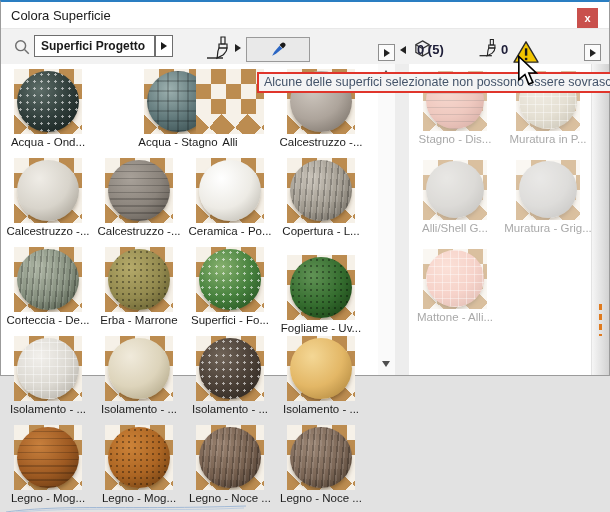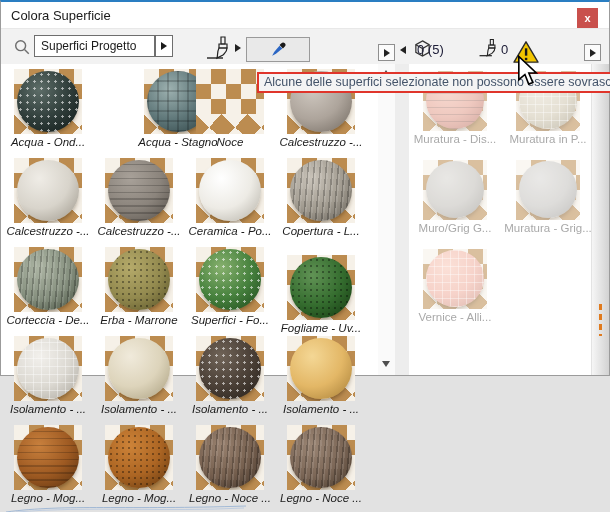--- a/index.html
+++ b/index.html
@@ -6,21 +6,21 @@
   .screen{position:relative;width:610px;height:512px;background:#e2e2e2;font-family:"Liberation Sans",sans-serif;overflow:hidden;}
   
   .dialog{position:absolute;left:0;top:0;width:610px;height:376px;box-sizing:border-box;background:#22c55e;
           border:1px solid #9b9b9b;border-top:2px solid var(--accent-blue,#2a7ec2);}
   .titlebar{position:absolute;left:0;top:0;right:0;height:26px;background:#fff;}
   .title{position:absolute;left:10px;top:6px;font-size:13px;color:#1a1a1a;}
   .close-btn{position:absolute;right:11px;top:6px;width:21px;height:21px;background:var(--close-red,#c9504c);
              color:#fff;font-size:11px;font-weight:bold;text-align:center;line-height:21px;cursor:default;}
   
   .toolbar{position:absolute;left:0;top:26px;right:0;height:36px;background:#f2f2f2;
-           border-top:1px solid #e8e8e8;border-bottom:1px solid #e0e0e0;box-sizing:content-box;}
+           border-top:1px solid #e8e8e8;border-bottom:1px solid #e0e0e0;box-sizing:content-box;font-weight:bold;}
   .toolbar *{box-sizing:border-box;}
   .tb-abs{position:absolute;}
   .combo{left:33px;top:6px;width:121px;height:22px;background:#fff;border:1px solid #6e6e6e;
          font-size:12px;color:#1a1a1a;line-height:20px;padding-left:6px;white-space:nowrap;overflow:hidden;}
   .combo-btn{left:154px;top:6px;width:18px;height:22px;background:#fff;border:1px solid #6e6e6e;}
   .tri-right{position:absolute;left:5px;top:6px;width:0;height:0;border-left:6px solid #1a1a1a;
              border-top:4px solid transparent;border-bottom:4px solid transparent;}
   .caret-r{width:0;height:0;border-left:6px solid #222;border-top:4px solid transparent;border-bottom:4px solid transparent;}
   .caret-l{width:0;height:0;border-right:6px solid #222;border-top:4px solid transparent;border-bottom:4px solid transparent;}
   .eyedrop-btn{left:245px;top:8px;width:64px;height:25px;background:#e9e9e9;border:1px solid #9a9a9a;text-align:center;}
@@ -35,21 +35,21 @@
                background:linear-gradient(90deg,#f6f6f6,#d2d2d2);border-left:1px solid #e3e3e3;}
   .drag-handle{position:absolute;left:7px;top:240px;width:3px;height:32px;
                background:repeating-linear-gradient(180deg,var(--handle-orange,#e07a1e) 0 6px,transparent 6px 10px);}
   .scrollbar{position:absolute;left:377px;top:0;bottom:0;width:17px;background:#fafafa;}
   .sb-up{position:absolute;left:4px;top:6px;width:0;height:0;border-left:4.5px solid transparent;
          border-right:4.5px solid transparent;border-bottom:6px solid #4f4f4f;}
   .sb-down{position:absolute;left:4px;bottom:8px;width:0;height:0;border-left:4.5px solid transparent;
            border-right:4.5px solid transparent;border-top:6px solid #4f4f4f;}
   
   .cell{position:absolute;z-index:1;}
-  .cell.left{width:90px;font-style:italic;}
+  .cell.left{width:90px;}
   .cell.right{width:92px;}
   .thumb{position:relative;margin:0 auto;overflow:hidden;
          background:conic-gradient(var(--checker-tan,#bc8c50) 90deg,var(--checker-cream,#f6f1e8) 90deg 180deg,
                     var(--checker-tan,#bc8c50) 180deg 270deg,var(--checker-cream,#f6f1e8) 270deg) 0 0/30px 30px;}
   .thumb::after{content:'';position:absolute;left:0;right:0;bottom:0;height:20px;z-index:0;
          background:repeating-conic-gradient(from 45deg,var(--checker-tan,#bc8c50) 0 25%,var(--checker-cream,#f6f1e8) 0 50%) 0 0/26px 26px;}
   .left .thumb{width:68px;height:65px;}
   .right .thumb{width:64px;height:60px;}
   .sphere{position:absolute;z-index:2;border-radius:50%;box-shadow:0 4px 5px -2px rgba(70,45,15,0.55);}
   .left .sphere{left:3px;top:2px;width:62px;height:61px;}
@@ -155,21 +155,21 @@
             <div class="cell-label">Acqua - Ond...</div>
           </div>
           <div class="cell left" style="left: 93px; top: 5px; margin-left: 39px;">
             <div class="thumb">
               <div class="sphere" style="background-image: repeating-linear-gradient(0deg, rgba(0, 0, 0, 0.18) 0px, rgba(0, 0, 0, 0.18) 2px, rgba(0, 0, 0, 0) 2px, rgba(0, 0, 0, 0) 10px), repeating-linear-gradient(90deg, rgba(0, 0, 0, 0.18) 0px, rgba(0, 0, 0, 0.18) 2px, rgba(0, 0, 0, 0) 2px, rgba(0, 0, 0, 0) 10px), radial-gradient(circle at 36% 30%, rgb(157, 177, 176) 0%, rgb(95, 119, 121) 52%, rgb(44, 64, 66) 100%); background-size: 100% 100%, 100% 100%, 100% 100%;"></div>
             </div>
             <div class="cell-label">Acqua - Stagno</div>
           </div>
           <div class="cell left" style="left: 184px; top: 5px;">
             <div class="thumb"></div>
-            <div class="cell-label">Noce</div>
+            <div class="cell-label">Alli</div>
           </div>
           <div class="cell left" style="left: 275px; top: 5px;">
             <div class="thumb">
               <div class="sphere" style="background-image: radial-gradient(circle at 36% 30%, rgb(207, 200, 192) 0%, rgb(173, 164, 155) 52%, rgb(111, 103, 94) 100%); background-size: 100% 100%;"></div>
             </div>
             <div class="cell-label">Calcestruzzo -...</div>
           </div>
           <div class="cell left" style="left: 2px; top: 94px;">
             <div class="thumb">
               <div class="sphere" style="background-image: radial-gradient(circle at 36% 30%, rgb(239, 236, 230) 0%, rgb(216, 212, 203) 52%, rgb(154, 148, 136) 100%); background-size: 100% 100%;"></div>
@@ -266,49 +266,49 @@
             </div>
             <div class="cell-label">Legno - Noce ...</div>
           </div>
         </div>
       <div id="right-grid-host">
           <div class="cell right" style="left: 408px; top: 7px;">
             <div class="thumb">
               <div class="sphere" style="background-image: repeating-linear-gradient(0deg, rgba(0, 0, 0, 0.2) 0px, rgba(0, 0, 0, 0.2) 1.5px, rgba(0, 0, 0, 0) 1.5px, rgba(0, 0, 0, 0) 7px), radial-gradient(circle at 36% 30%, rgb(242, 188, 171) 0%, rgb(225, 156, 139) 52%, rgb(173, 99, 85) 100%); background-size: 100% 100%, 100% 100%;"></div>
               <div class="fade"></div>
             </div>
-            <div class="cell-label">Muratura - Dis...</div>
+            <div class="cell-label">Stagno - Dis...</div>
           </div>
           <div class="cell right" style="left: 501px; top: 7px;">
             <div class="thumb">
               <div class="sphere" style="background-image: repeating-linear-gradient(0deg, rgba(255, 255, 255, 0.4) 0px, rgba(255, 255, 255, 0.4) 1px, rgba(0, 0, 0, 0) 1px, rgba(0, 0, 0, 0) 8px), repeating-linear-gradient(90deg, rgba(255, 255, 255, 0.4) 0px, rgba(255, 255, 255, 0.4) 1px, rgba(0, 0, 0, 0) 1px, rgba(0, 0, 0, 0) 8px), radial-gradient(circle at 36% 30%, rgb(230, 223, 207) 0%, rgb(207, 198, 175) 52%, rgb(148, 138, 113) 100%); background-size: 100% 100%, 100% 100%, 100% 100%;"></div>
               <div class="fade"></div>
             </div>
             <div class="cell-label">Muratura in P...</div>
           </div>
           <div class="cell right" style="left: 408px; top: 96px;">
             <div class="thumb">
               <div class="sphere" style="background-image: radial-gradient(circle at 36% 30%, rgb(214, 212, 207) 0%, rgb(192, 189, 183) 52%, rgb(141, 138, 131) 100%); background-size: 100% 100%;"></div>
               <div class="fade"></div>
             </div>
-            <div class="cell-label">Muro/Grig G...</div>
+            <div class="cell-label">Alli/Shell G...</div>
           </div>
           <div class="cell right" style="left: 501px; top: 96px;">
             <div class="thumb">
               <div class="sphere" style="background-image: radial-gradient(circle at 36% 30%, rgb(216, 214, 211) 0%, rgb(195, 193, 189) 52%, rgb(146, 144, 140) 100%); background-size: 100% 100%;"></div>
               <div class="fade"></div>
             </div>
             <div class="cell-label">Muratura - Grig...</div>
           </div>
           <div class="cell right" style="left: 408px; top: 185px;">
             <div class="thumb">
               <div class="sphere" style="background-image: repeating-linear-gradient(0deg, rgba(255, 255, 255, 0.4) 0px, rgba(255, 255, 255, 0.4) 1px, rgba(0, 0, 0, 0) 1px, rgba(0, 0, 0, 0) 8px), repeating-linear-gradient(90deg, rgba(255, 255, 255, 0.4) 0px, rgba(255, 255, 255, 0.4) 1px, rgba(0, 0, 0, 0) 1px, rgba(0, 0, 0, 0) 8px), radial-gradient(circle at 36% 30%, rgb(248, 200, 183) 0%, rgb(239, 174, 158) 52%, rgb(189, 128, 112) 100%); background-size: 100% 100%, 100% 100%, 100% 100%;"></div>
               <div class="fade"></div>
             </div>
-            <div class="cell-label">Vernice - Alli...</div>
+            <div class="cell-label">Mattone - Alli...</div>
           </div>
         </div>
 
       <div class="scrollbar">
         <span class="sb-up"></span>
         <span class="sb-down"></span>
       </div>
 
       <div class="right-strip">
         <div class="drag-handle"></div>

